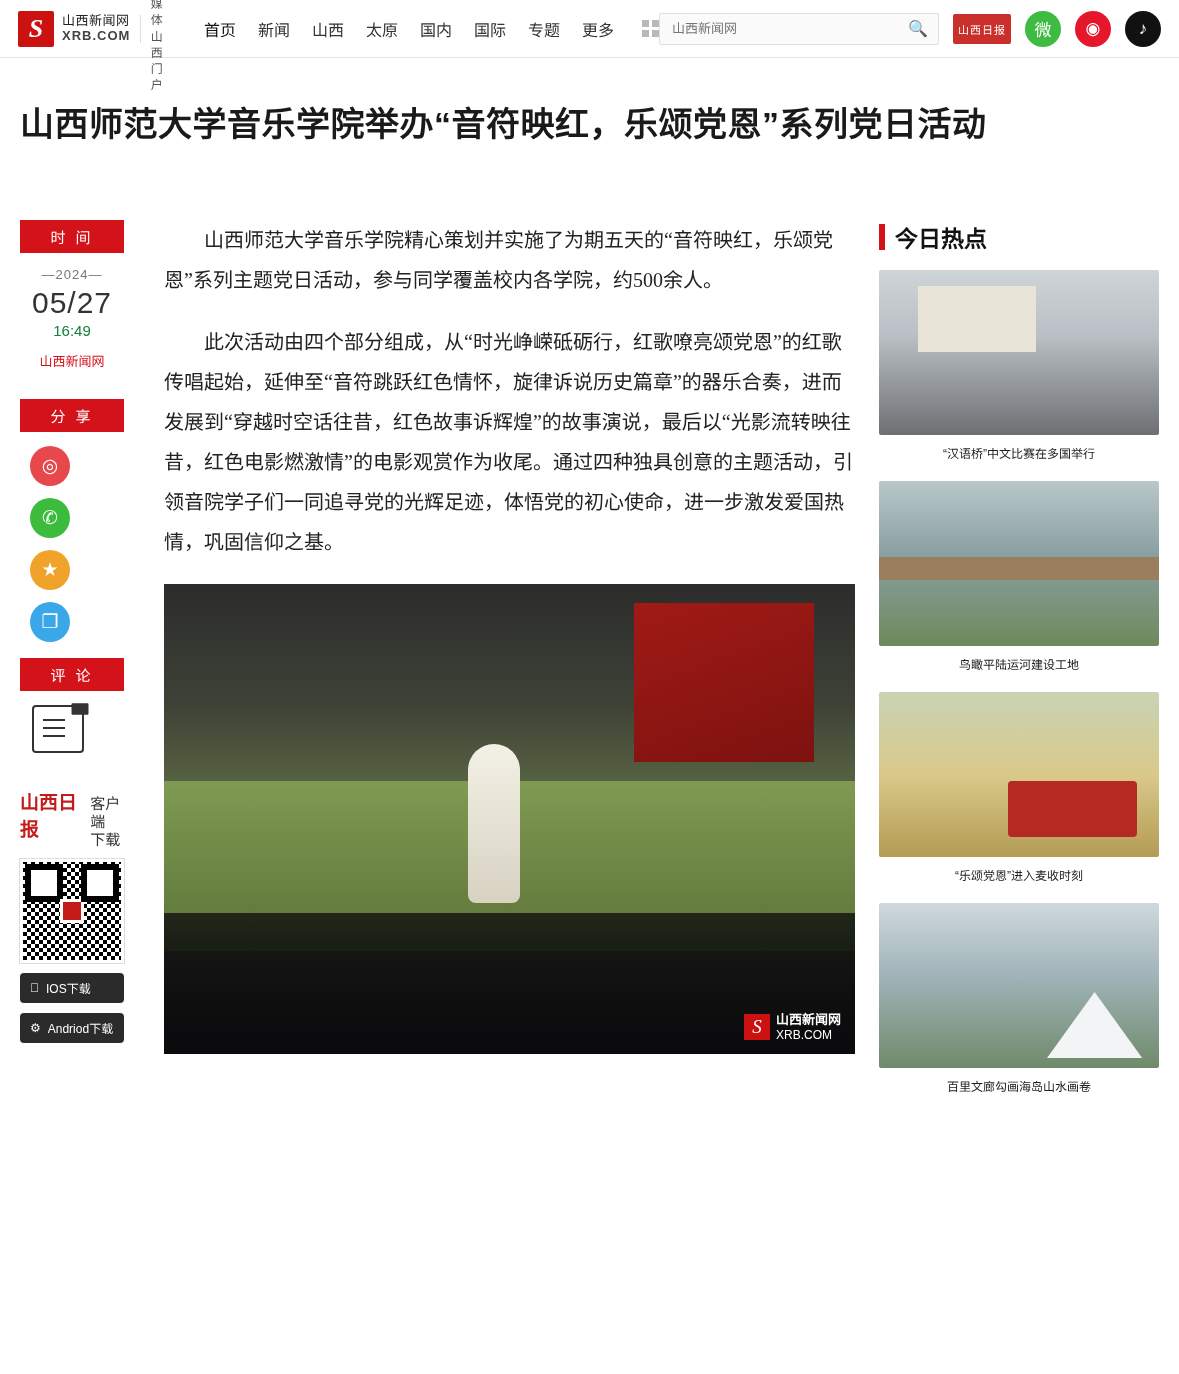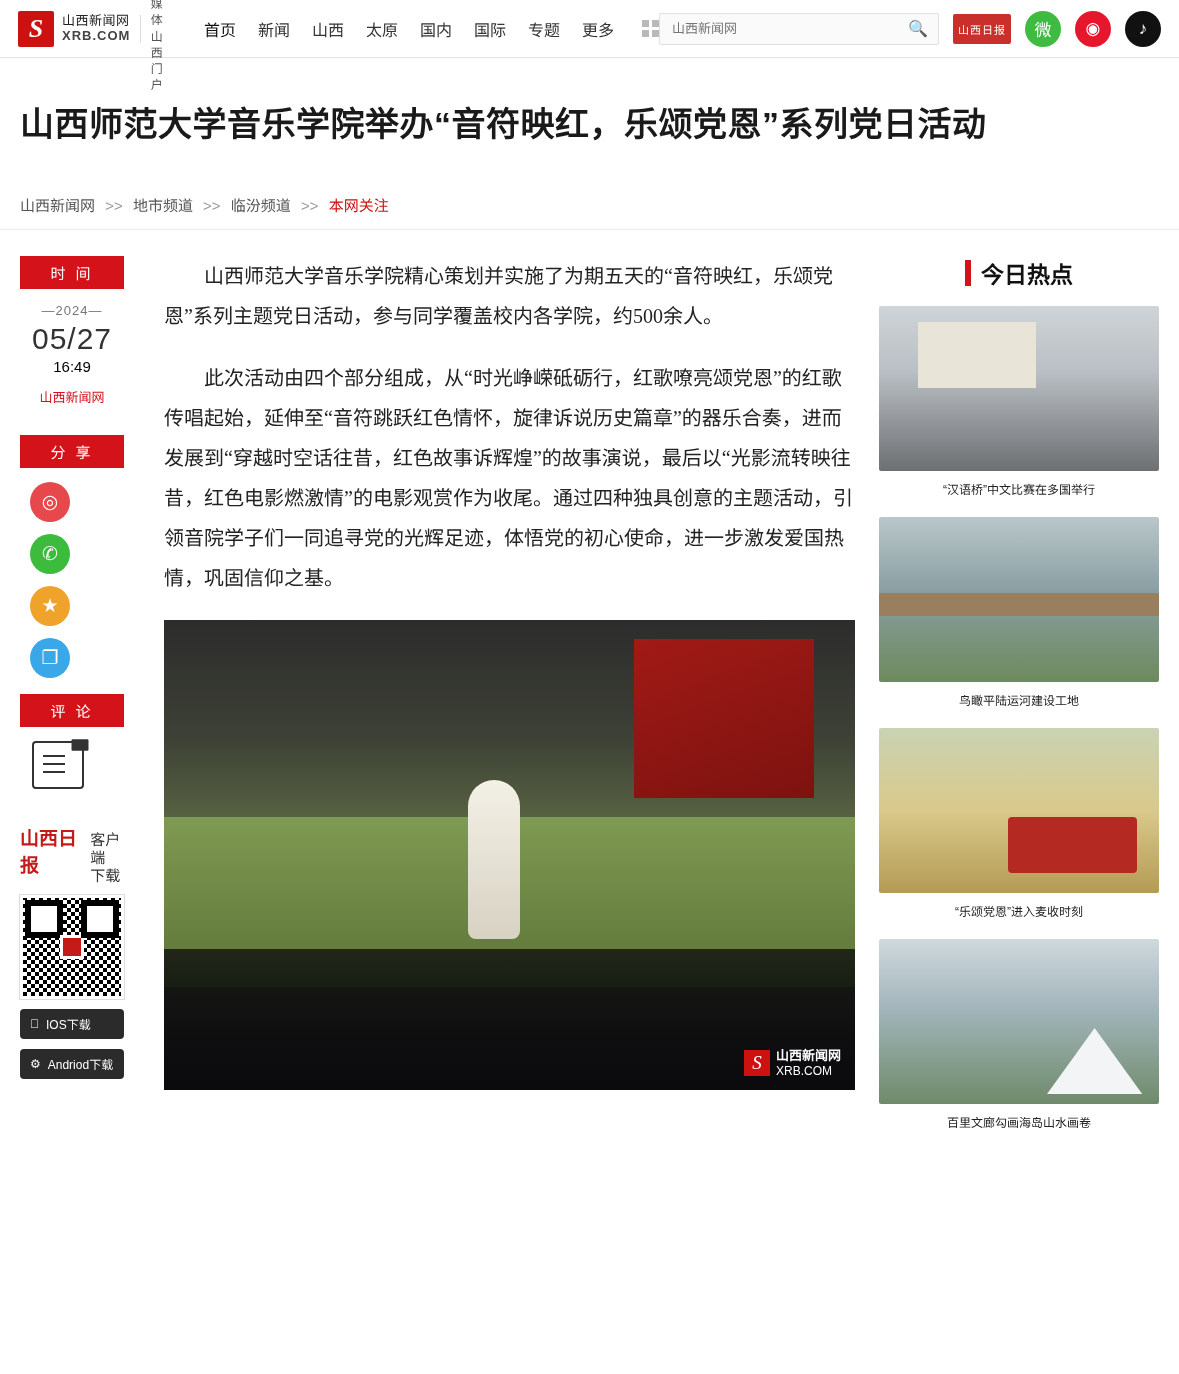--- a/index.html
+++ b/index.html
@@ -108,21 +108,21 @@
 
   .red-tab {
     background: #d4121a; color: #fff;
     font-size: 15px; letter-spacing: 3px;
     text-align: center; padding: 6px 0;
     width: 104px;
   }
   .date-block { text-align: center; width: 104px; padding-top: 14px; }
   .date-year { font-size: 13px; color: #777; letter-spacing: 1px; }
   .date-md { font-size: 30px; color: #333; margin: 4px 0 2px; letter-spacing: 1px;}
-  .date-time { font-size: 15px; color: #000000; }
+  .date-time { font-size: 15px; color: #15803d; }
   .date-src { font-size: 13px; color: #d4121a; margin-top: 12px; }
 
   .share-icons { width: 104px; padding-top: 14px; display: flex; flex-direction: column; gap: 12px; align-items: flex-start; }
   .share-icons .sh {
     width: 40px; height: 40px; border-radius: 50%;
     display: flex; align-items: center; justify-content: center;
     color: #fff; font-size: 19px; margin-left: 10px;
   }
   .sh-weibo { background: #e6484c; }
   .sh-wechat { background: #3cbb3c; }
@@ -214,21 +214,21 @@
     display: flex; align-items: center; gap: 6px;
   }
   .ph-watermark .ws {
     width: 26px; height: 26px; background:#cc1111; color:#fff; font-style: italic;
     font-family:"Liberation Serif",serif; font-size:19px; line-height:26px; text-align:center;
   }
   .ph-watermark .wt { color: #fff; font-size: 12px; line-height: 1.2; }
   .ph-watermark .wt b { display:block; font-size: 13px; }
 
   
-  .hot-title { display: flex; align-items: center; gap: 10px; margin-bottom: 16px; justify-content: center; }
+  .hot-title { display: flex; align-items: center; gap: 10px; margin-bottom: 16px; }
   .hot-title .bar { width: 6px; height: 26px; background: #d4121a; }
   .hot-title .txt { font-size: 23px; font-weight: bold; color: #111; }
   .hot-item { margin-bottom: 18px; }
   .hot-thumb { width: 280px; height: 165px; border-radius: 2px; overflow: hidden; position: relative; }
   .hot-cap { font-size: 12px; color: #222; text-align: center; padding: 10px 2px 0; line-height: 1.5; }
 
   .th1 { background: linear-gradient(180deg,#cfd4d8 0%, #b9bfc4 40%, #6d6f72 100%); }
   .th1:after { content:""; position:absolute; left:14%; top:10%; width:42%; height:40%; background:#e9e4d8; }
   .th2 { background: linear-gradient(180deg,#dfe6ea 0%, #9fb4c4 45%, #4a5f73 100%); }
   .th2:after { content:""; position:absolute; left:0; right:0; top:22%; height:18%;
@@ -286,29 +286,20 @@
       <div class="sq-icon ic-wechat">微</div>
       <div class="sq-icon ic-weibo">◉</div>
       <div class="sq-icon ic-tiktok">♪</div>
     </div>
   </div>
 
   <div class="headline-wrap">
     <h1 class="headline">山西师范大学音乐学院举办“音符映红，乐颂党恩”系列党日活动</h1>
   </div>
 
-  <div class="breadcrumb">
-    <a href="#" style="color:#555;text-decoration:none">山西新闻网</a>
-    <span class="sep">&gt;&gt;</span>
-    <a href="#" style="color:#555;text-decoration:none">地市频道</a>
-    <span class="sep">&gt;&gt;</span>
-    <a href="#" style="color:#555;text-decoration:none">临汾频道</a>
-    <span class="sep">&gt;&gt;</span>
-    <span class="cur">本网关注</span>
-  </div>
 
   <div class="content">
 
     <aside class="railleft">
       <div class="red-tab">时  间</div>
       <div class="date-block">
         <div class="date-year">—2024—</div>
         <div class="date-md">05/27</div>
         <div class="date-time">16:49</div>
         <div class="date-src">山西新闻网</div>

